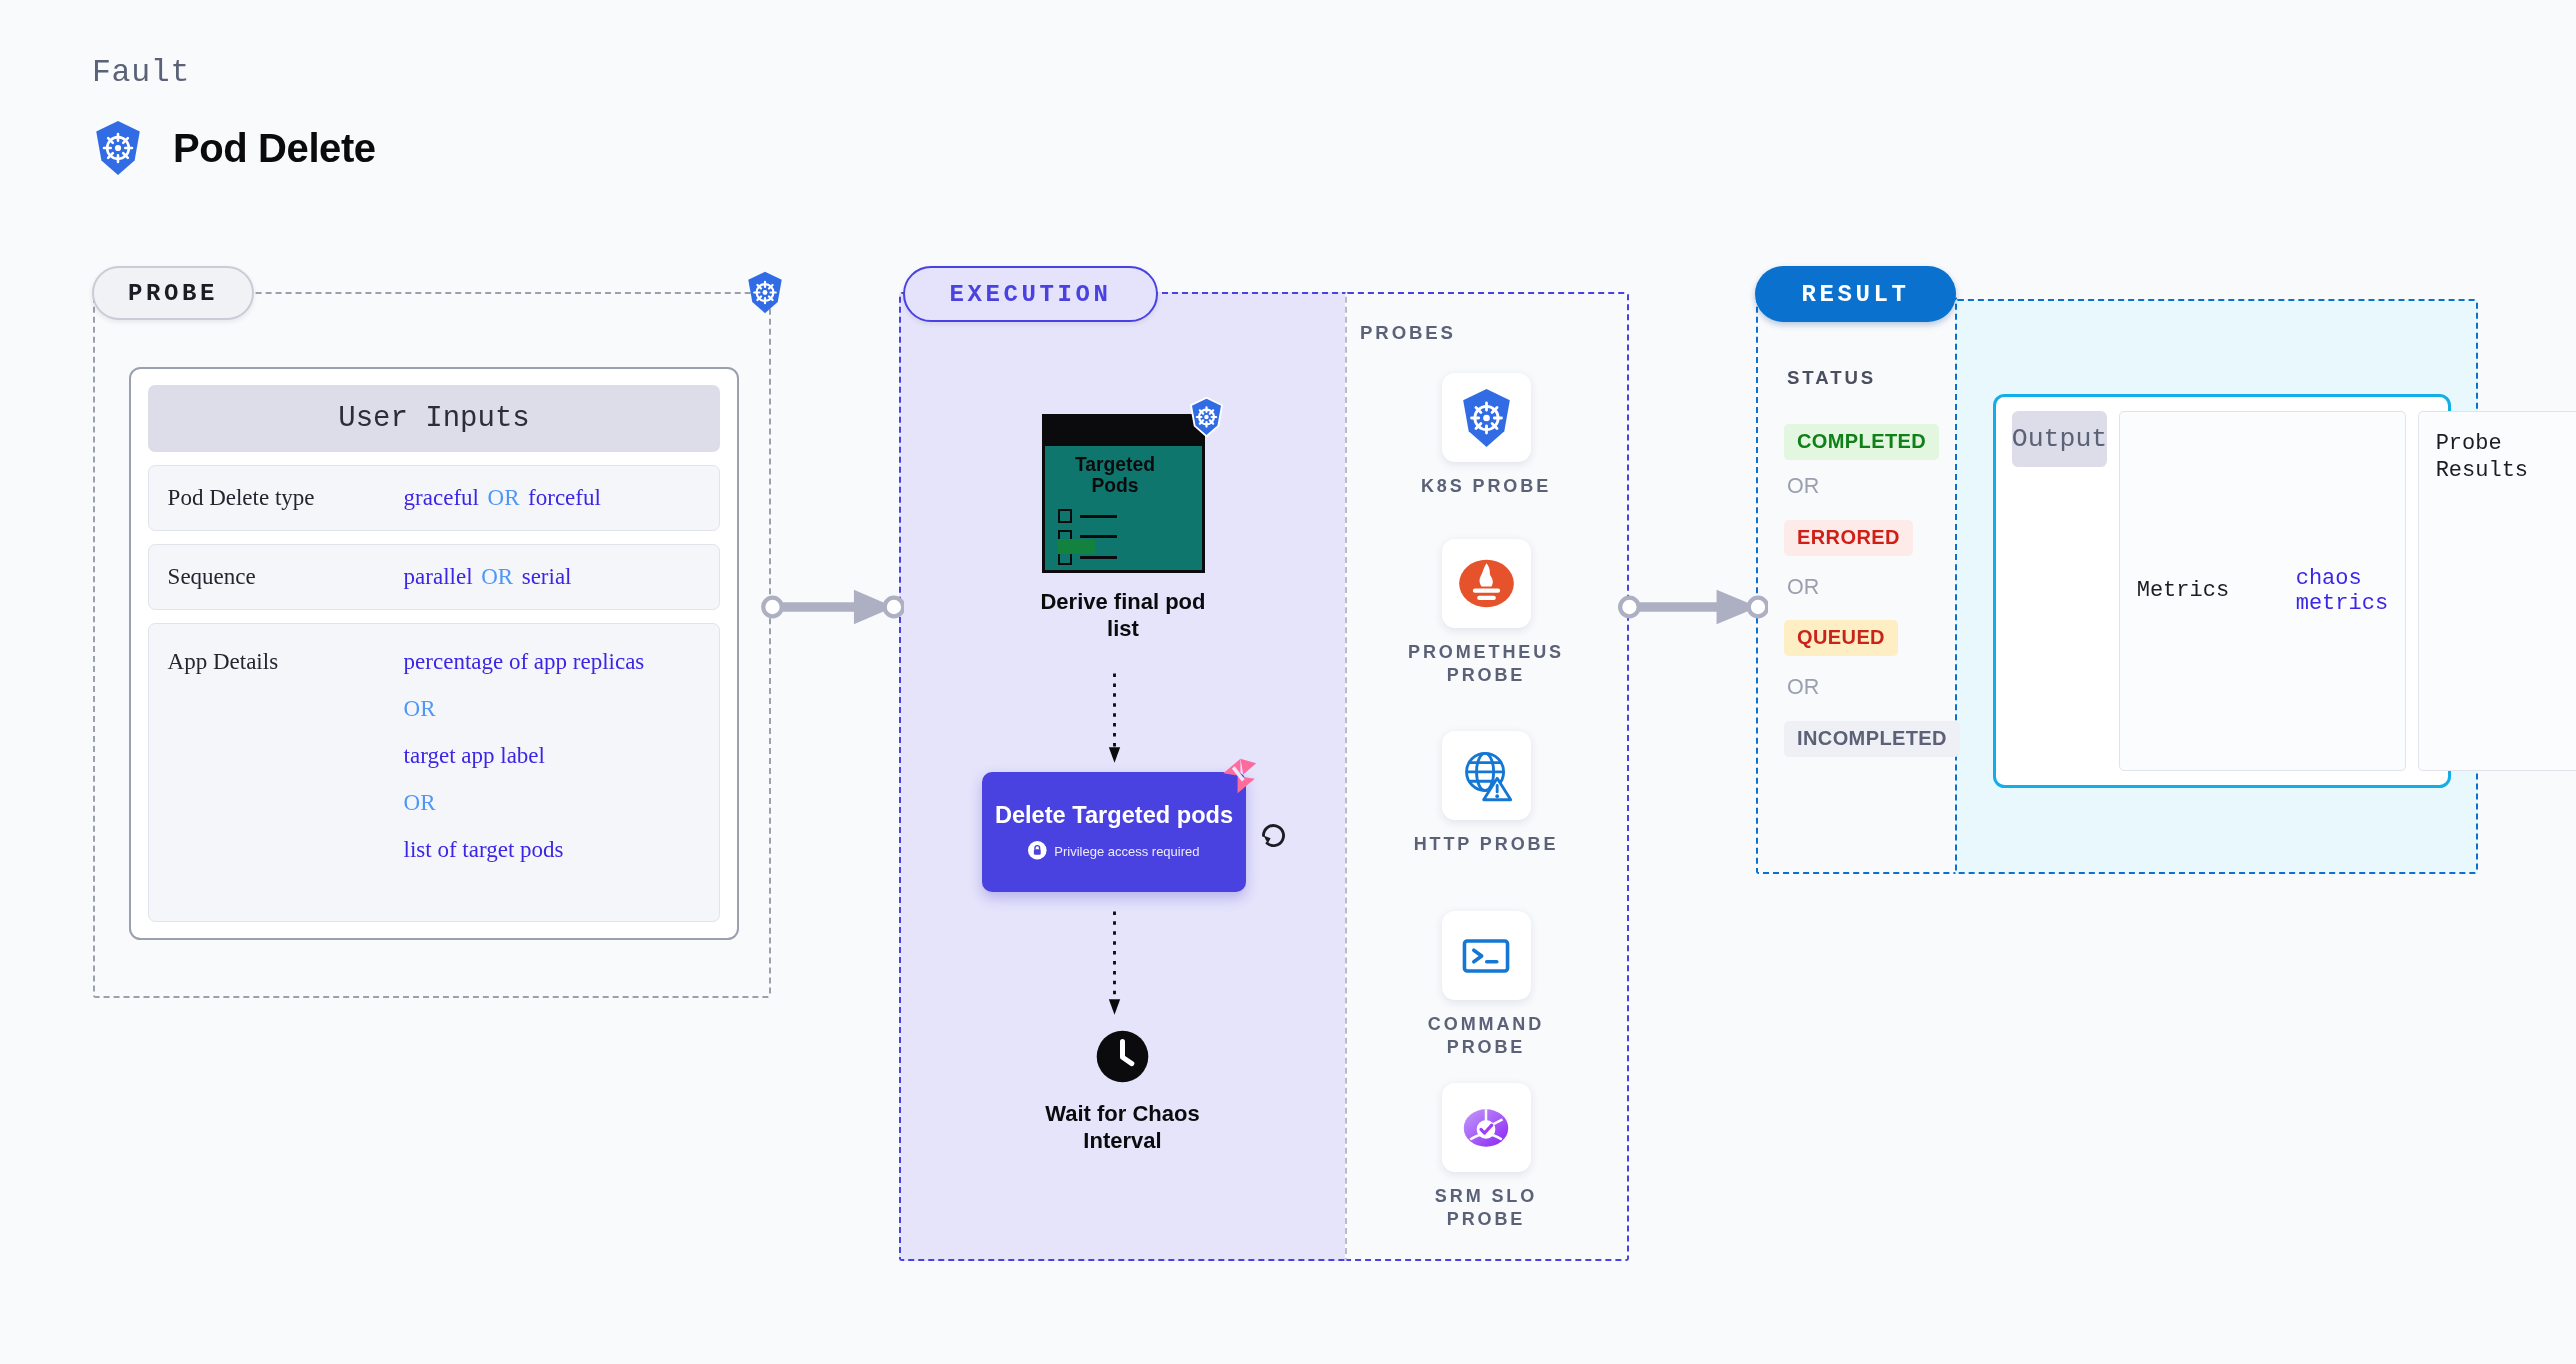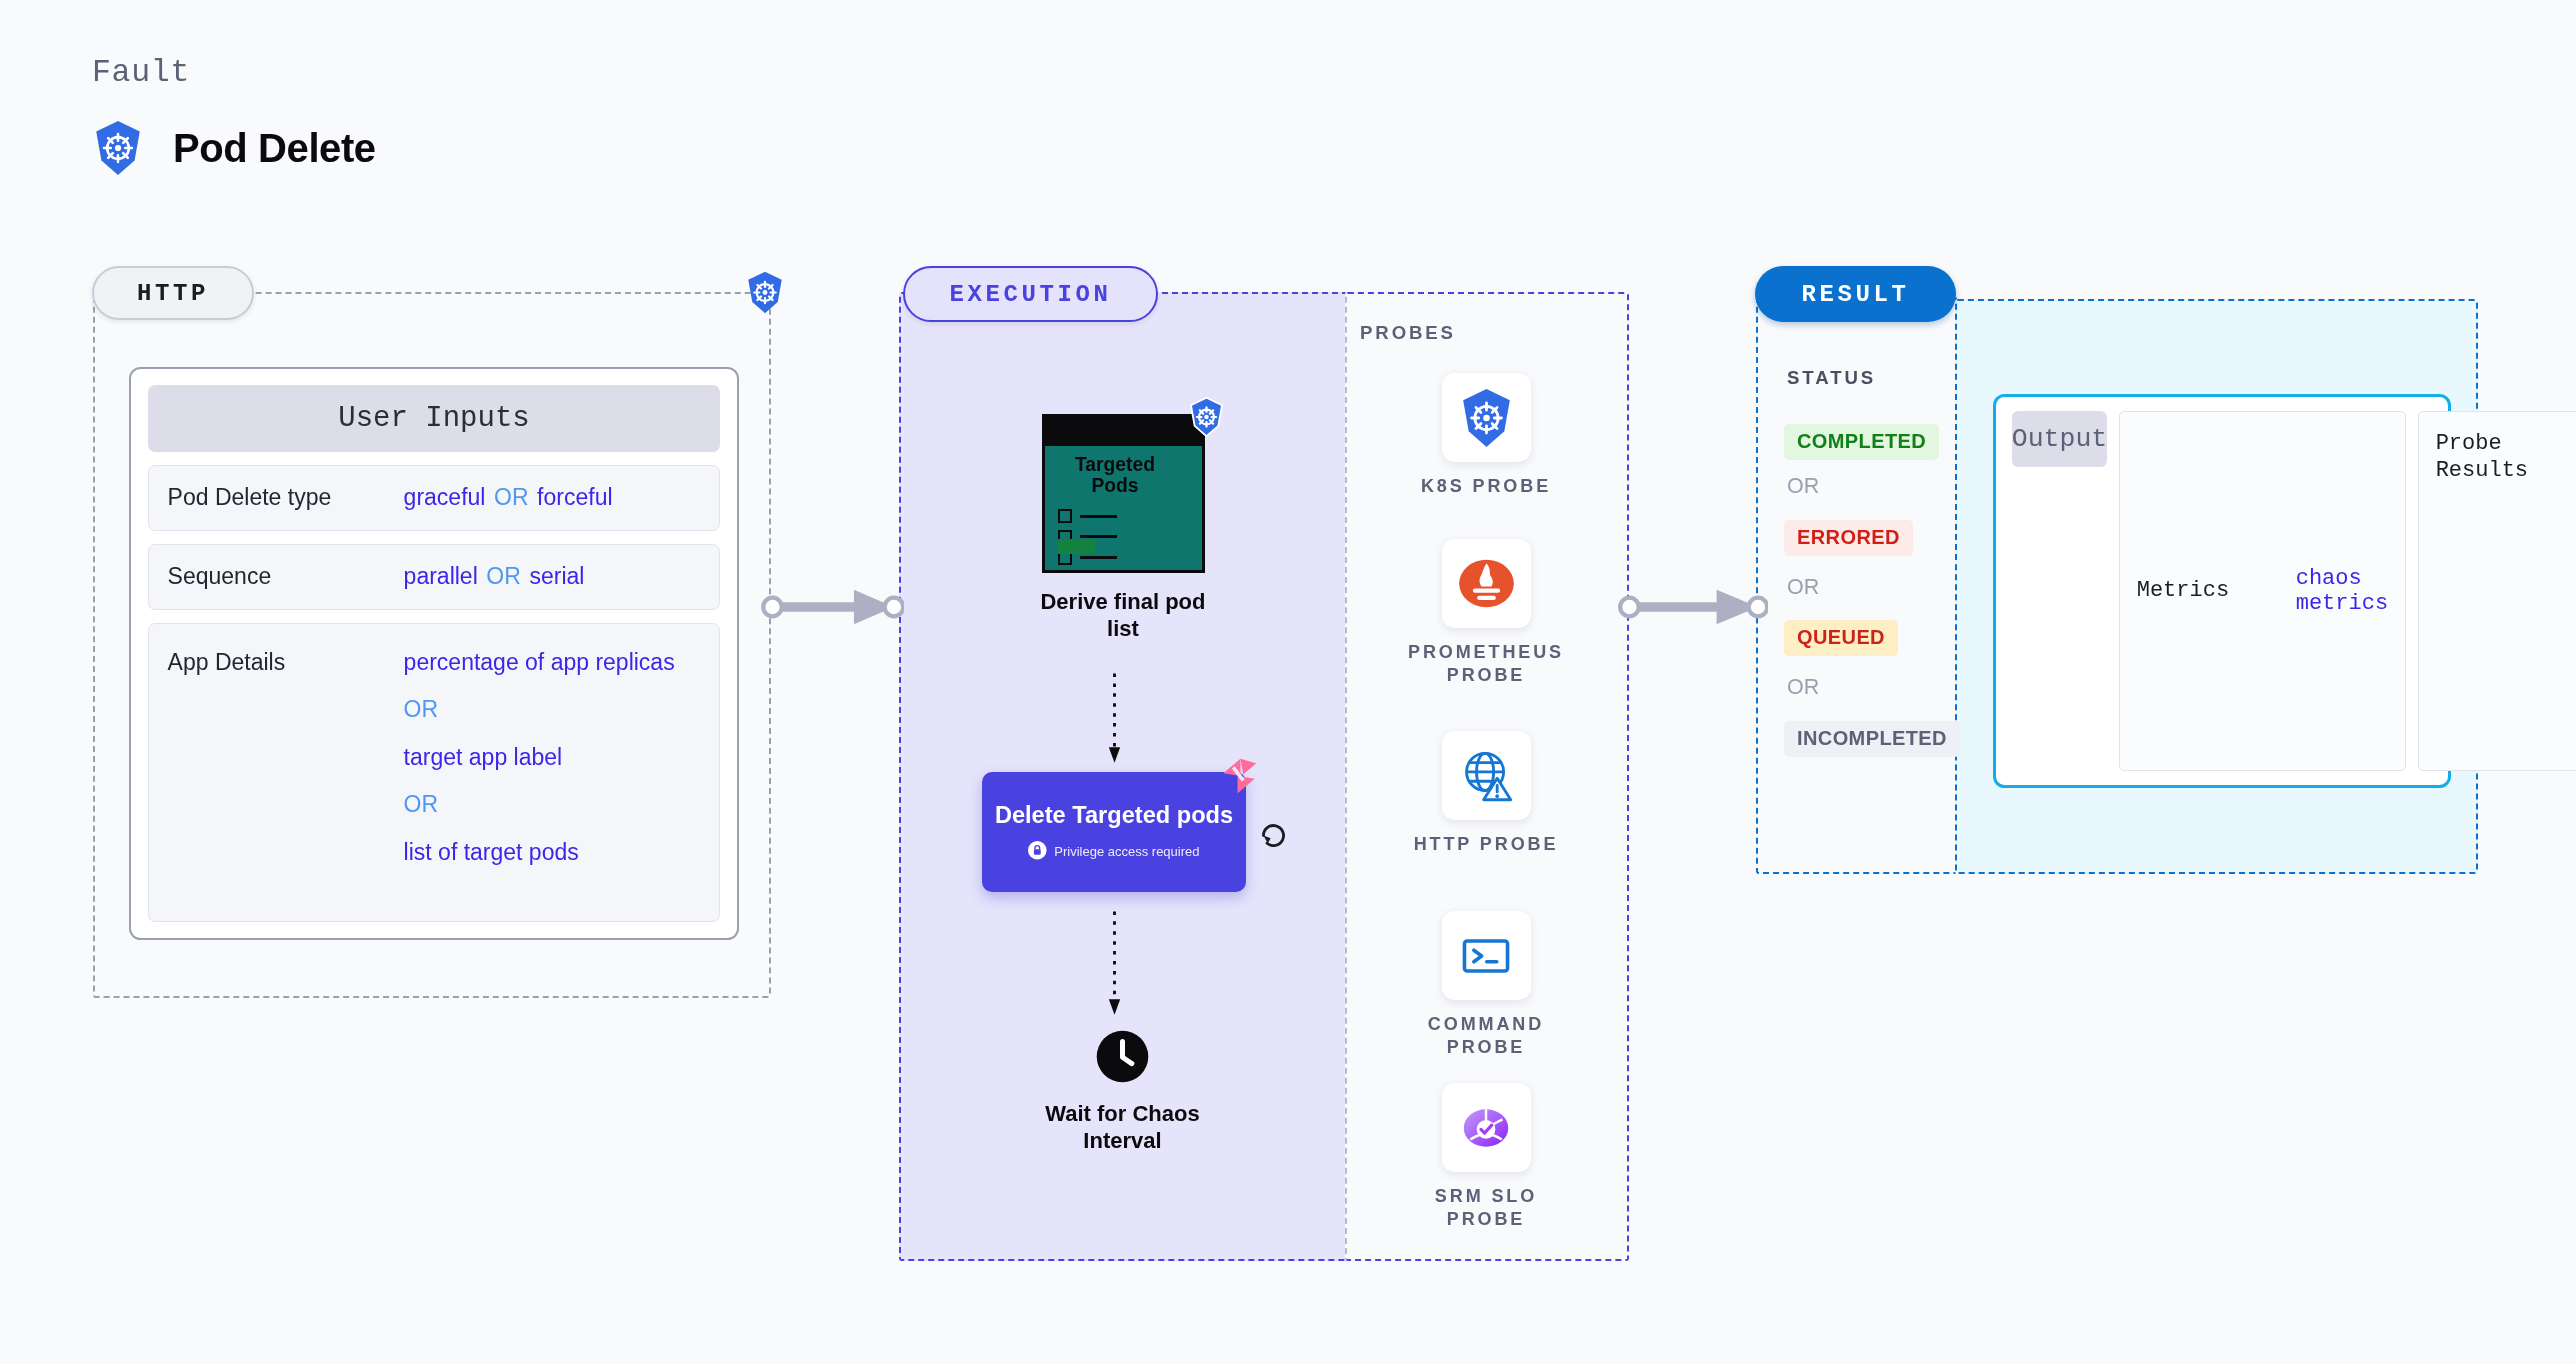--- a/index.html
+++ b/index.html
@@ -81,21 +81,21 @@
     padding: 15.8px 17px; display: flex; flex-direction: column; gap: 13px;
   }
   .ui-header {
     height: 67px; background: #dcdde8; border-radius: 7.2px;
     display: flex; align-items: center; justify-content: center;
     font-family: "Liberation Mono", monospace; font-size: 29px; color: #2b2d38;
   }
   .ui-row {
     background: #f5f6fa; border: 1.4px solid #e1e3ec; border-radius: 7.2px;
     display: flex; align-items: center; padding: 0 18.6px;
-    font-family: Liberation Sans, sans-serif; font-size: 23px; color: #1b1d24;
+    font-family: Liberation Serif, serif; font-size: 23px; color: #1b1d24;
     min-height: 66px;
   }
   .ui-row .lbl { width: 236px; flex: none; color: #24262f; }
   .ui-row .val { color: #3b26e8; }
   .ui-row .or { color: #4f97f5; }
   .ui-row-tall { align-items: flex-start; padding-top: 24px; padding-bottom: 21.5px; flex: 1; }
   .ui-row-tall .lbl { padding-top: 1.4px; }
   .vals { display: flex; flex-direction: column; gap: 20px; }
   .vals .v { color: #3b26e8; max-width: 272px; line-height: 1.22; }
   .vals .o { color: #4f97f5; }
@@ -226,21 +226,21 @@
     </span>
     <span class="hdr-title">Pod Delete</span>
   </div>
 
   <div class="zone zone-tune"></div>
   <div class="zone zone-exec"></div>
   <div class="zone zone-probes"></div>
   <div class="zone zone-result"></div>
   <div class="zone zone-output"></div>
 
-  <div class="pill pill-tune">HTTP</div>
+  <div class="pill pill-tune">PROBE</div>
   <div class="pill pill-exec">EXECUTION</div>
   <div class="pill pill-result">RESULT</div>
 
   <div class="k8s-tune">
     <svg width="40" height="43" viewBox="0 0 100 108">
       <path d="M50 2 L92 22 L82 78 L50 106 L18 78 L8 22 Z" fill="#326ce5"></path>
       <g fill="none" stroke="#fff" stroke-width="5.5" stroke-linecap="round">
         <circle cx="50" cy="54" r="21"></circle>
         <path d="M50 27 V40 M50 68 V81 M23 54 H36 M64 54 H77
                  M31 35 L40 44 M60 64 L69 73 M69 35 L60 44 M40 64 L31 73"></path>

